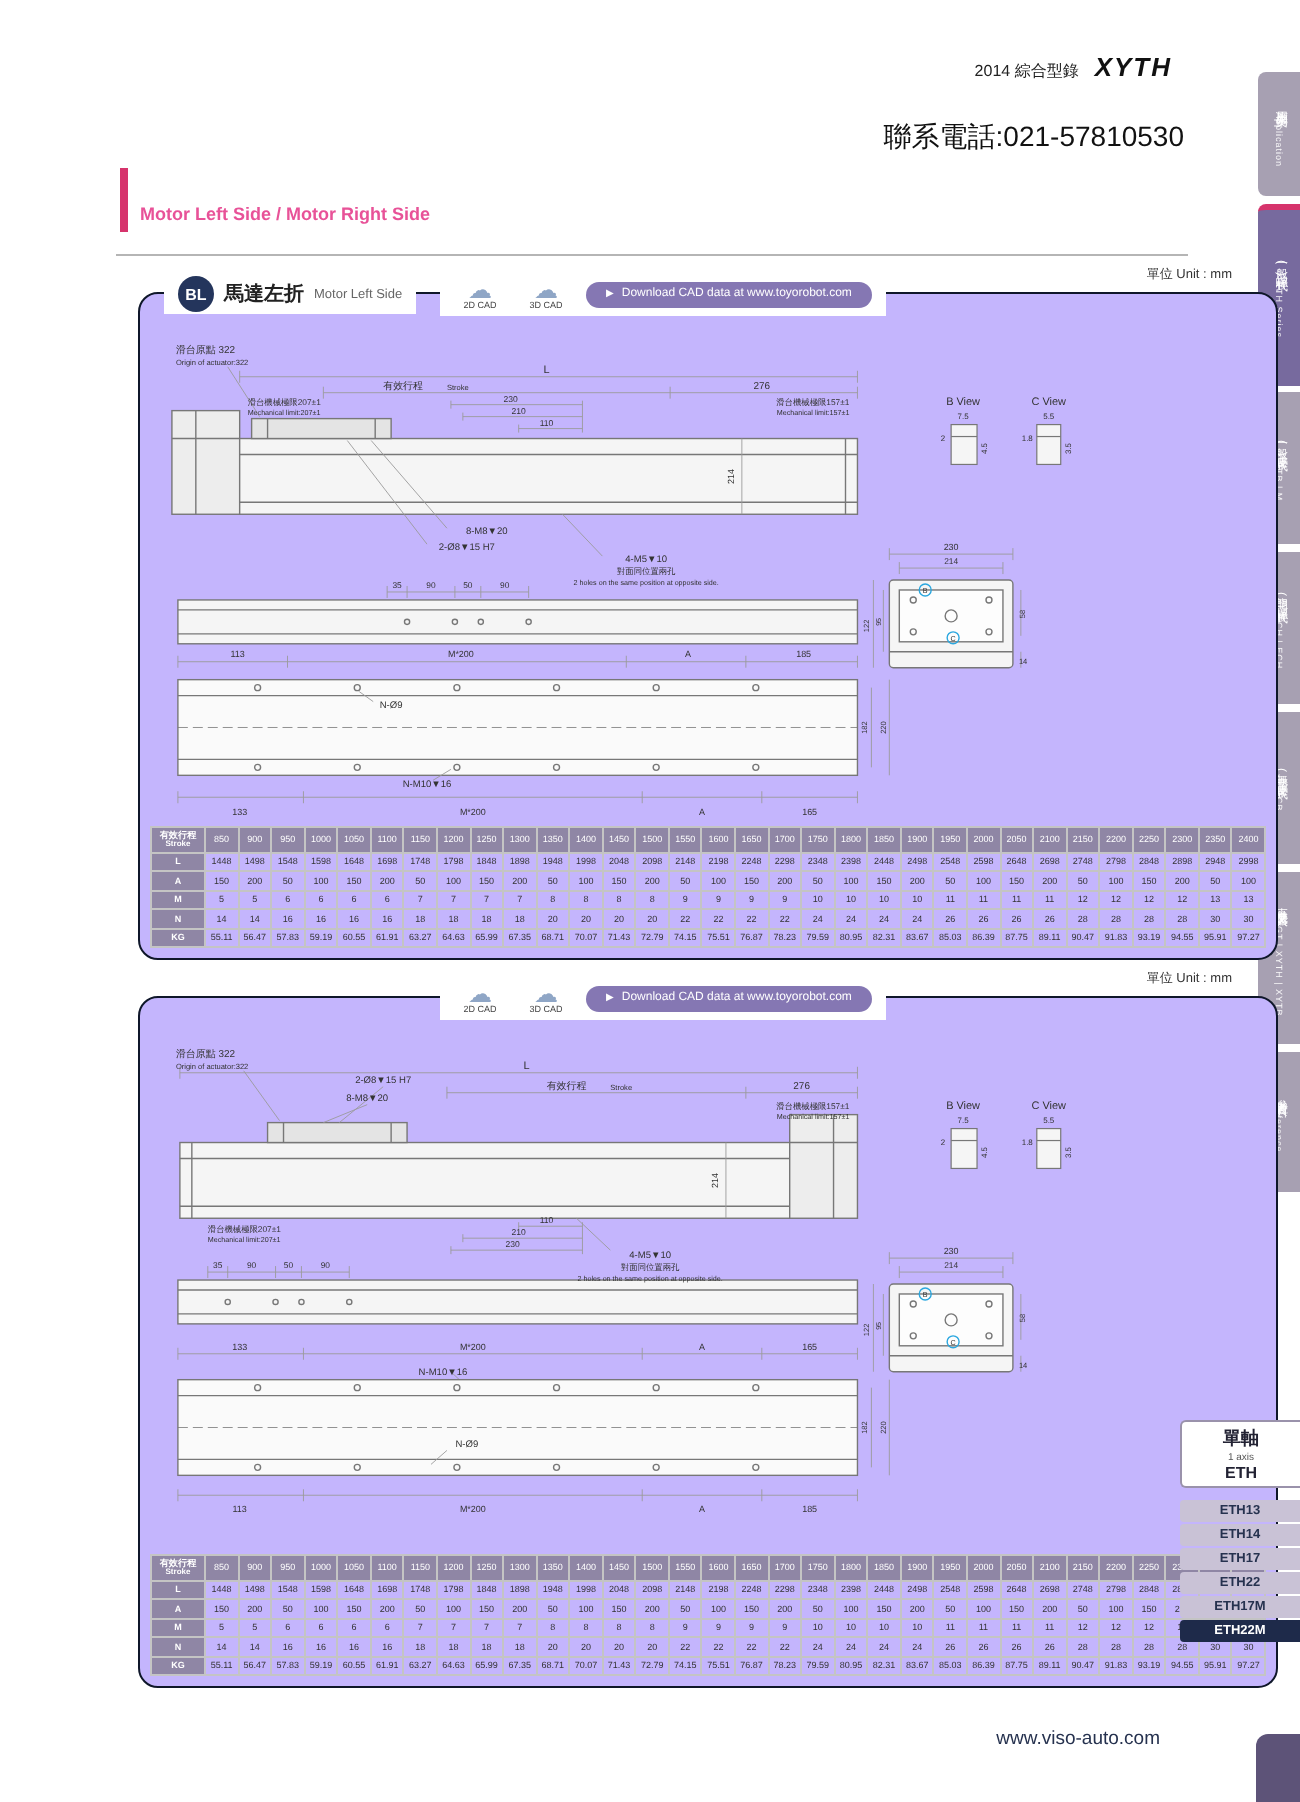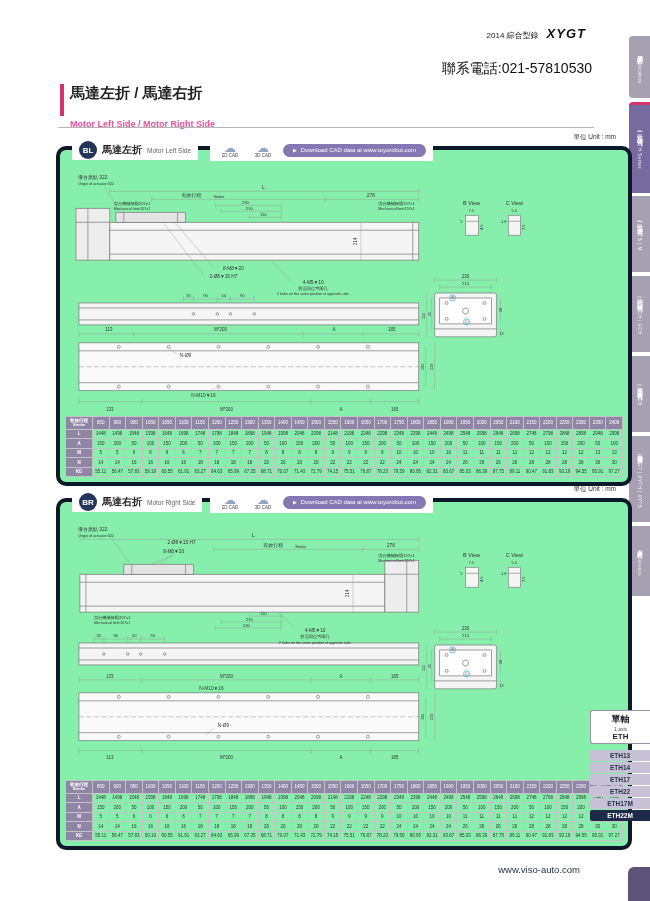--- a/index.html
+++ b/index.html
@@ -20,21 +20,21 @@
   .side-tab{position:absolute;right:0;width:21px;background:#a7a0b2;color:#fff;
             border-radius:4px 0 0 4px;display:flex;align-items:center;justify-content:center}
   .side-tab.active{background:#776a9e;border-top:3px solid #d6336c}
   .vtext{writing-mode:vertical-rl;display:flex;gap:2px;align-items:center;text-align:center}
   .tcn{font-size:6px;letter-spacing:1px}
   .ten{font-size:4.5px;opacity:.92;letter-spacing:.5px}
   .t1{top:36px;height:62px}.t2{top:102px;height:88px}.t3{top:196px;height:76px}
   .t4{top:276px;height:76px}.t5{top:356px;height:76px}.t6{top:436px;height:86px}.t7{top:526px;height:70px}
 
   
-  .panel{position:absolute;left:56px;width:568px;border:4px solid #0f172a;border-radius:10px;background:#86efac}
+  .panel{position:absolute;left:69px;width:568px;border:1px solid #0f172a;border-radius:10px;background:#c4b5fd}
   #panel-bl{top:146px;height:332px}
   #panel-br{top:498px;height:344px}
   .unit{position:absolute;right:34px;font-size:6.5px;color:#333}
   #unit-bl{top:133px}#unit-br{top:485px}
   .panel-head{position:absolute;top:-10px;left:12px;background:#fff;display:flex;align-items:center;gap:5px;padding:0 7px;height:20px}
   .badge{width:18px;height:18px;border-radius:50%;background:#24355c;color:#fff;font-size:8px;font-weight:bold;
          display:flex;align-items:center;justify-content:center}
   .p-title-cn{font-size:10px;font-weight:bold;color:#222}
   .p-title-en{font-size:6.5px;color:#666}
   .cad-row{position:absolute;top:-11px;left:150px;background:#fff;display:flex;align-items:center;gap:7px;padding:0 7px;height:22px}
@@ -71,27 +71,26 @@
   .site{position:absolute;right:70px;bottom:26px;font-size:9.5px;font-weight:normal;color:#26324f}
   .corner{position:absolute;right:0;bottom:0;width:22px;height:34px;background:#5d5378;border-radius:6px 0 0 0}
 </style>
 </head>
 <body>
 
 <div id="page">
 
   <div class="catalog">
     <span>2014 綜合型錄</span>
-    <span class="brand">XYGT</span>
+    <span class="brand">XYTH</span>
   </div>
   <div class="phone">聯系電話:021-57810530</div>
   <div class="title-block">
     <div class="accent"></div>
     <div>
-      <div class="t-cn">馬達左折 / 馬達右折</div>
       <div class="t-en">Motor Left Side / Motor Right Side</div>
     </div>
   </div>
   <div class="divider"></div>
 
   <div class="side-tab t1">
     <div class="vtext">
         <span class="tcn">應用案例</span>
         <span class="ten">Application</span>
       </div>
@@ -550,25 +549,20 @@
               <td>94.55</td>
               <td>95.91</td>
               <td>97.27</td>
             </tr>
           </tbody>
         </table>
       </div>
   </section>
 
   <section class="panel" id="panel-br">
-    <div class="panel-head">
-      <div class="badge">BR</div>
-      <span class="p-title-cn">馬達右折</span>
-      <span class="p-title-en">Motor Right Side</span>
-    </div>
     <div class="cad-row">
       <div class="cloud">
         <span class="glyph">☁</span>
         <span class="cap">2D CAD</span>
       </div>
       <div class="cloud">
         <span class="glyph">☁</span>
         <span class="cap">3D CAD</span>
       </div>
       <div class="dl-pill">

